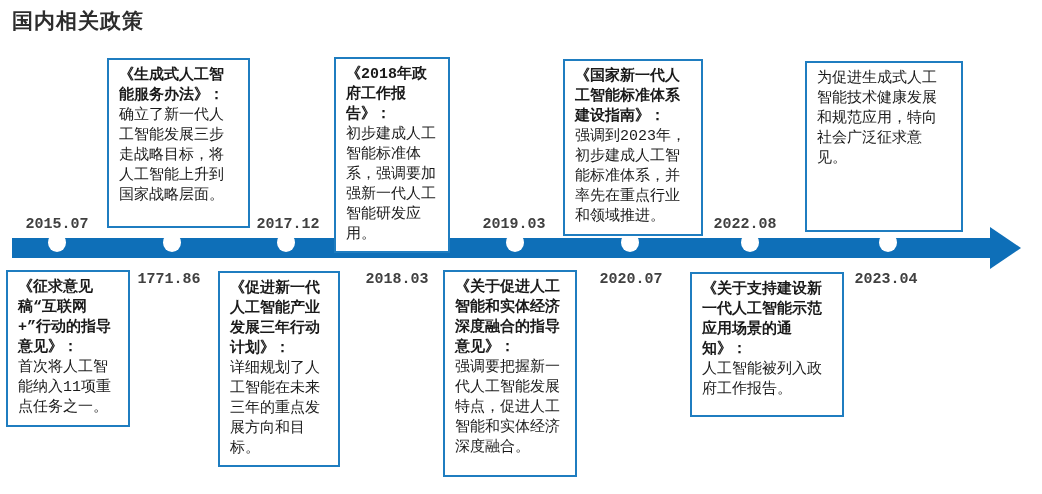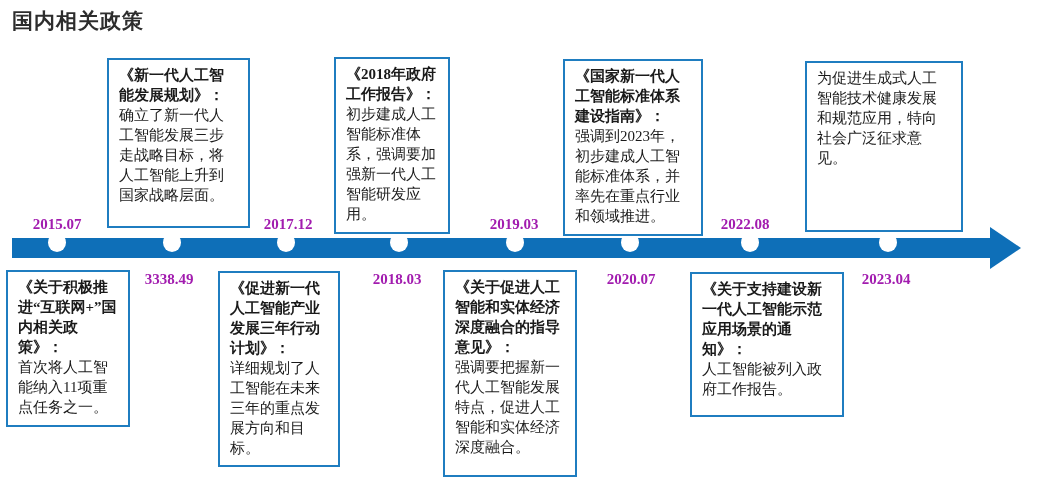--- a/index.html
+++ b/index.html
@@ -2,21 +2,21 @@
 <html style="--blue: #0e6fb8; --border-blue: #1f7dc0;"><head>
 <meta charset="utf-8">
 <style>
   * { margin: 0; padding: 0; box-sizing: border-box; }
   html, body { background: #ffffff; }
   .canvas {
     position: relative;
     width: 1042px;
     height: 494px;
     background: #ffffff;
-    font-family: Liberation Serif, serif;
+    font-family: Liberation Mono, monospace;
     overflow: hidden;
     border-radius: 17px;
   }
   .page-title {
     position: absolute;
     left: 12px;
     top: 7px;
     font-size: 21px;
     font-weight: bold;
     color: #2d2d2d;
@@ -48,21 +48,21 @@
     height: 19px;
     border-radius: 50%;
     background: #ffffff;
     transform: translateX(-50%);
   }
   .date {
     position: absolute;
     transform: translateX(-50%);
     font-size: 15px;
     font-weight: bold;
-    color: #a21caf;
+    color: #404040;
     white-space: nowrap;
   }
   .date.above { top: 216px; }
   .date.below { top: 271px; }
   .box {
     position: absolute;
     background: #ffffff;
     border: 2px solid var(--border-blue, #1f7dc0);
     padding: 6px 10px 7px 10px;
     font-size: 15px;
@@ -90,46 +90,46 @@
   <div class="dot" style="left:515px"></div>
   <div class="dot" style="left:630px"></div>
   <div class="dot" style="left:750px"></div>
   <div class="dot" style="left:888px"></div>
 
   <div class="date above" style="left:57px">2015.07</div>
   <div class="date above" style="left:288px">2017.12</div>
   <div class="date above" style="left:514px">2019.03</div>
   <div class="date above" style="left:745px">2022.08</div>
 
-  <div class="date below" style="left:169px">3338.49</div>
+  <div class="date below" style="left:169px">1771.86</div>
   <div class="date below" style="left:397px">2018.03</div>
   <div class="date below" style="left:631px">2020.07</div>
   <div class="date below" style="left:886px">2023.04</div>
 
   <div class="box" style="left:107px; top:58px; width:143px; min-height:170px">
-    <div class="doc-title">《新一代人工智能发展规划》：</div>
+    <div class="doc-title">《生成式人工智能服务办法》：</div>
     <div class="summary">确立了新一代人工智能发展三步走战略目标，将人工智能上升到国家战略层面。</div>
   </div>
 
   <div class="box" style="left:334px; top:57px; width:116px; min-height:175px">
     <div class="doc-title">《2018年政府工作报告》：</div>
     <div class="summary">初步建成人工智能标准体系，强调要加强新一代人工智能研发应用。</div>
   </div>
 
   <div class="box" style="left:563px; top:59px; width:140px; min-height:174px">
     <div class="doc-title">《国家新一代人工智能标准体系建设指南》：</div>
     <div class="summary">强调到2023年，初步建成人工智能标准体系，并率先在重点行业和领域推进。</div>
   </div>
 
   <div class="box" style="left:805px; top:61px; width:158px; min-height:171px">
     <div class="summary">为促进生成式人工智能技术健康发展和规范应用，特向社会广泛征求意见。</div>
   </div>
 
   <div class="box" style="left:6px; top:270px; width:124px; min-height:152px">
-    <div class="doc-title">《关于积极推进“互联网+”国内相关政策》：</div>
+    <div class="doc-title">《征求意见稿“互联网+”行动的指导意见》：</div>
     <div class="summary">首次将人工智能纳入11项重点任务之一。</div>
   </div>
 
   <div class="box" style="left:443px; top:270px; width:134px; min-height:207px">
     <div class="doc-title">《关于促进人工智能和实体经济深度融合的指导意见》：</div>
     <div class="summary">强调要把握新一代人工智能发展特点，促进人工智能和实体经济深度融合。</div>
   </div>
 
   <div class="box" style="left:218px; top:271px; width:122px; min-height:166px">
     <div class="doc-title">《促进新一代人工智能产业发展三年行动计划》：</div>

